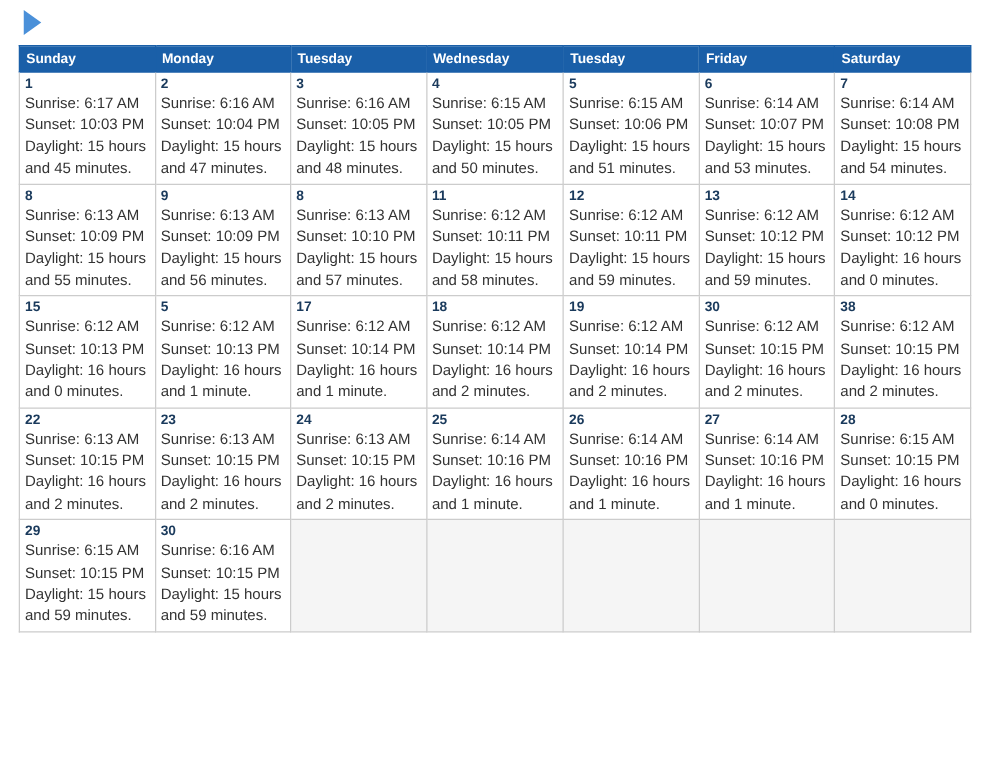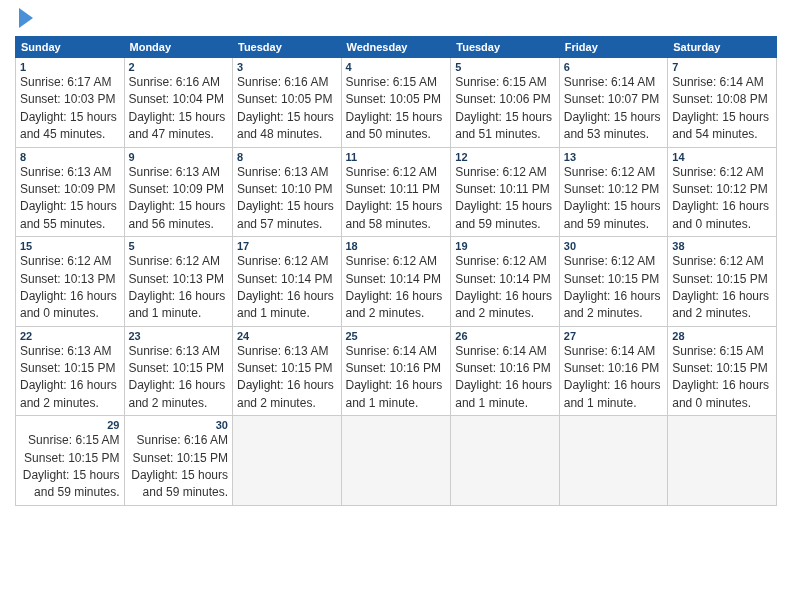--- a/index.html
+++ b/index.html
@@ -73,21 +73,20 @@
     }
     .calendar tbody td {
       border: 1px solid #ccc;
       vertical-align: top;
       padding: 3px 4px;
       width: 113px;
       height: 82px;
     }
     .calendar tbody tr:last-child td {
       height: 70px;
-      text-align: right;
     }
     .day-num {
       font-size: 11px;
       font-weight: bold;
       color: #1a3a5c;
       margin-bottom: 1px;
     }
     .day-detail {
       color: #333;
       line-height: 1.45;

